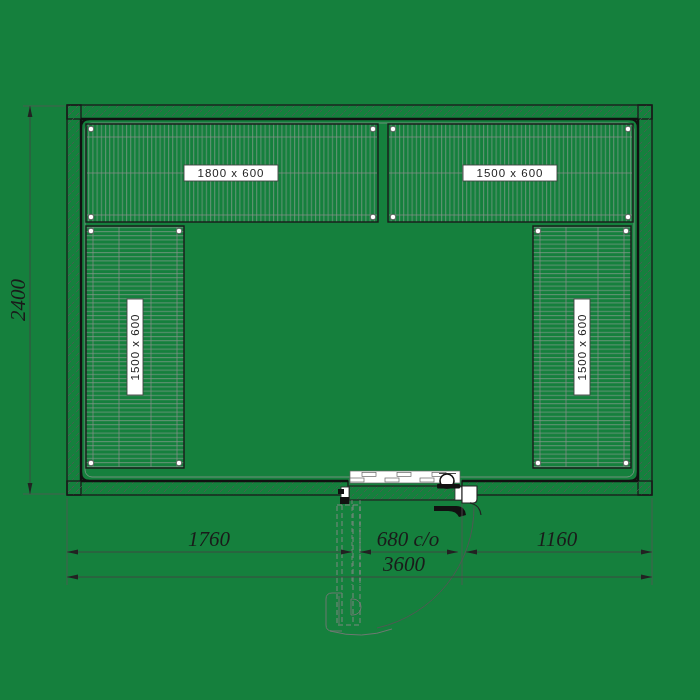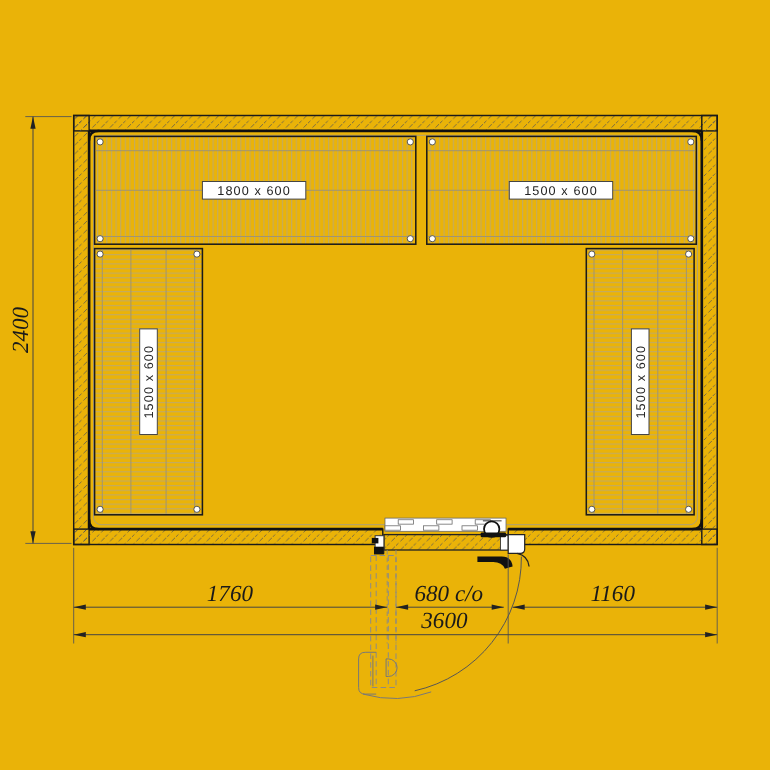--- a/index.html
+++ b/index.html
@@ -1,16 +1,16 @@
 <!DOCTYPE html>
 <html><head>
 <meta charset="utf-8">
 <style>
   html,body{margin:0;padding:0;background:#fff;}
-  #stage{position:relative;width:700px;height:700px;background:#eab308;overflow:hidden;
+  #stage{position:relative;width:700px;height:700px;background:#15803d;overflow:hidden;
          font-family:"Liberation Sans", sans-serif;}
   svg{position:absolute;left:0;top:0;}
   .dimtext{font-family:"Liberation Serif", serif;font-style:italic;font-size:21px;fill:#1a1a1a;}
   .shelftext{font-family:"Liberation Sans", sans-serif;font-size:11.5px;letter-spacing:1px;fill:#222;}
 </style>
 </head>
 <body>
 
 <div id="stage">
 <svg width="700" height="700" viewBox="0 0 700 700">

